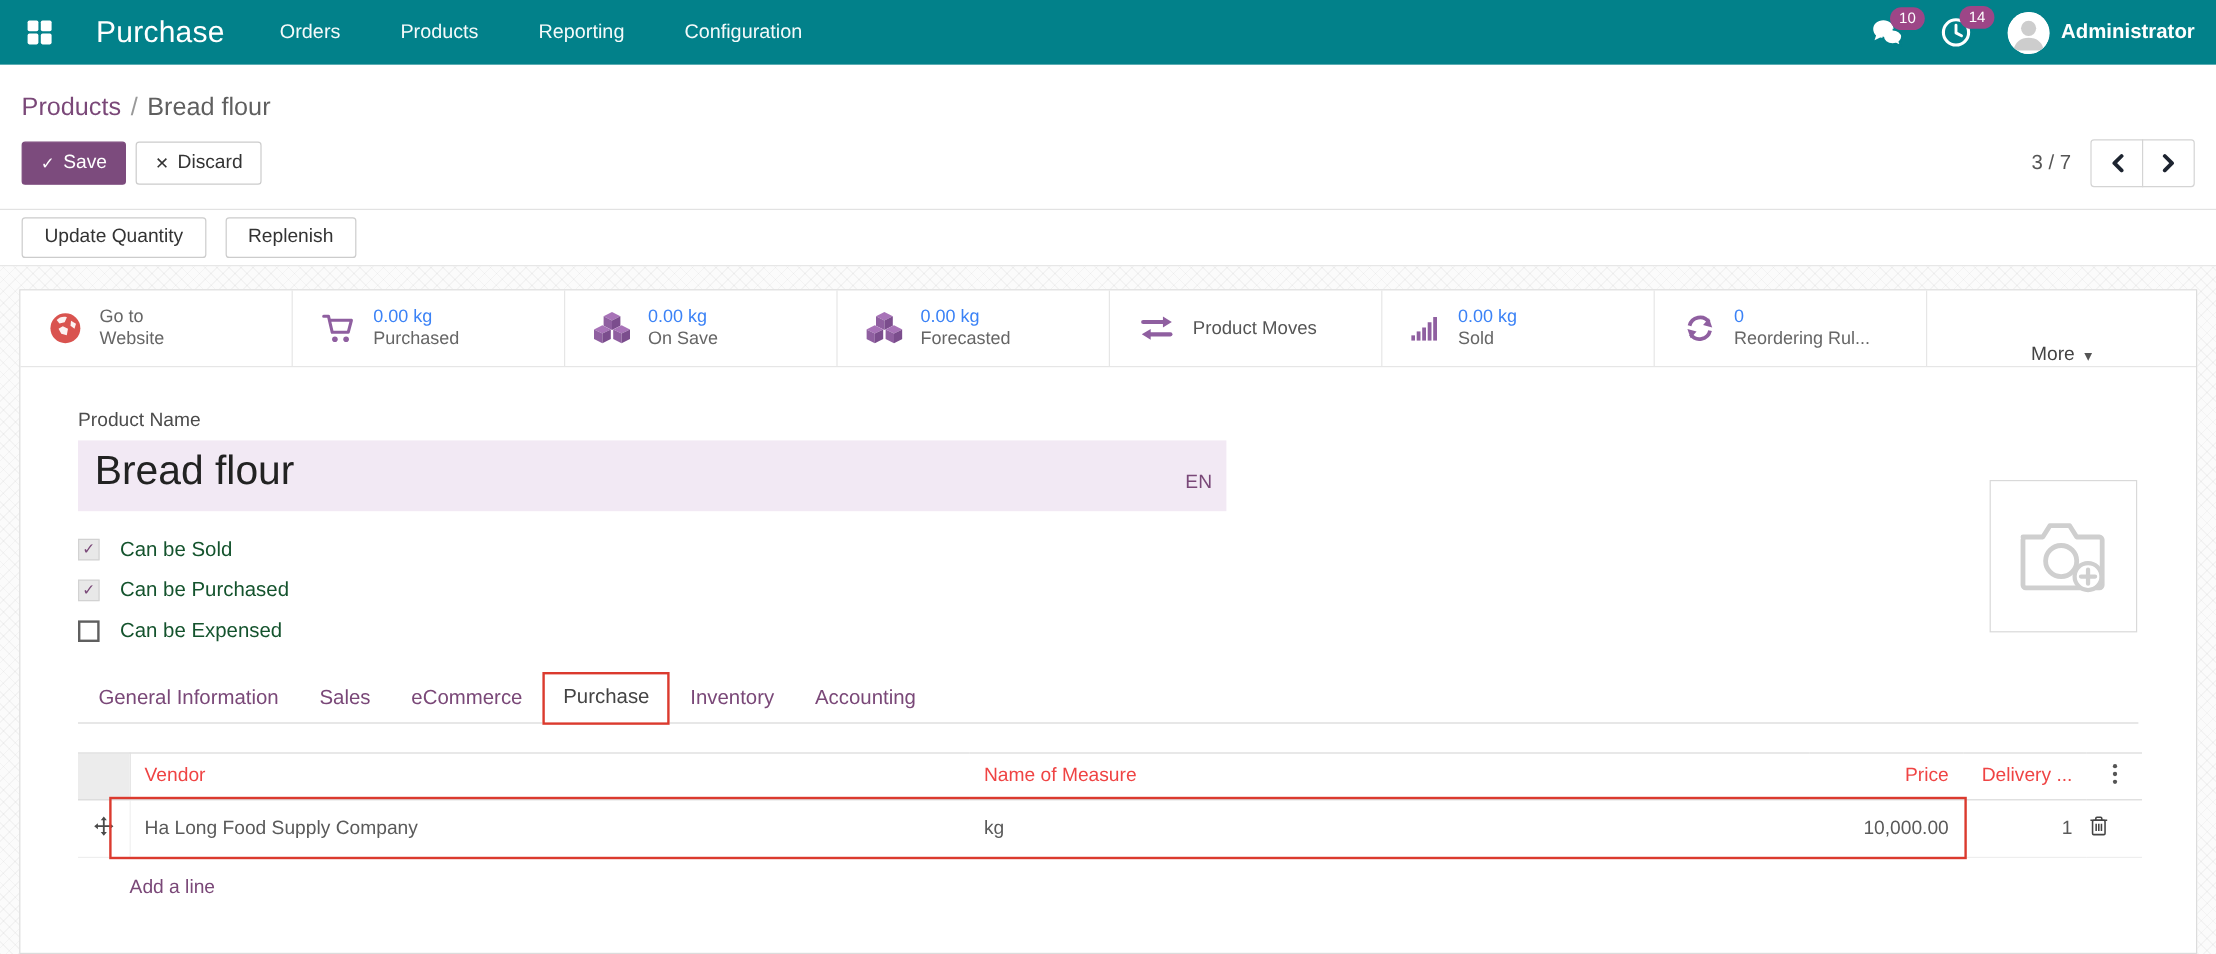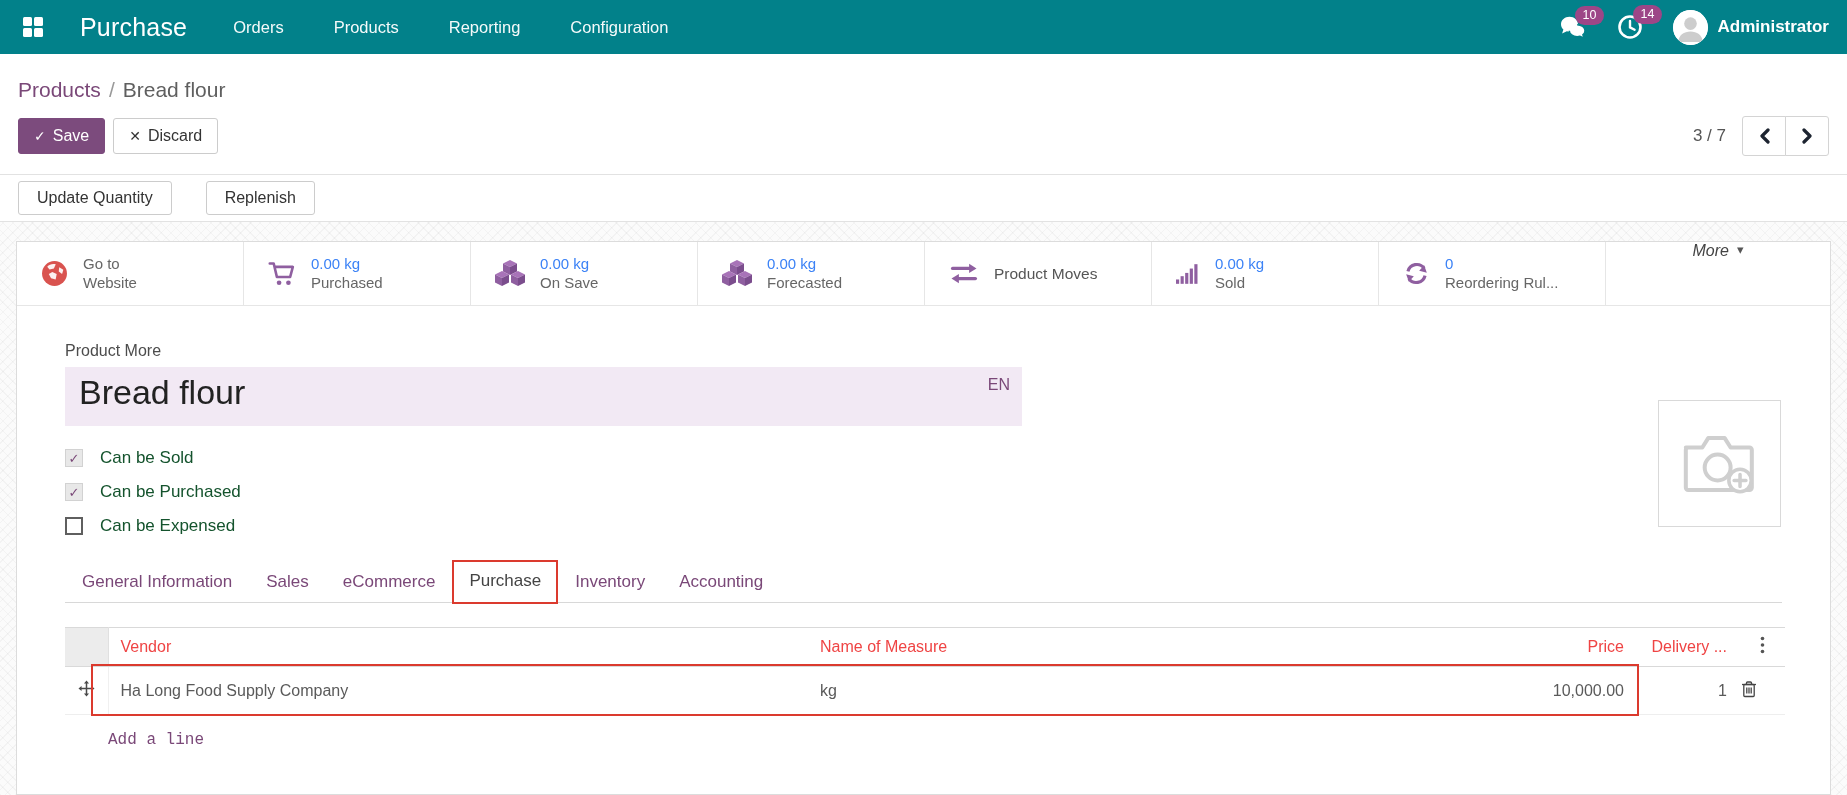--- a/index.html
+++ b/index.html
@@ -40,55 +40,55 @@
   .btn-default { border-color:#ccc; }
   .btn + .btn { margin-left:8px; }
   .btn .gi { font-size:14px; }
   .pager { margin-left:auto; display:flex; align-items:center; }
   .pager-text { font-size:17px; color:#555; margin-right:16px; }
   .pager-btn { width:44px; height:40px; background:#fff; border:1px solid #d4d4d4; display:flex; align-items:center; justify-content:center; cursor:pointer; }
   .pager-btn.prev { border-radius:3px 0 0 3px; }
   .pager-btn.next { border-radius:0 3px 3px 0; margin-left:-1px; }
   .cp-divider { border-bottom:1px solid #e2e2e2; }
   
-  .statusbar { background:#fff; padding:6px 18px; display:flex; gap:26px; border-bottom:1px solid #e2e2e2; }
+  .statusbar { background:#fff; padding:6px 18px; display:flex; gap:8px; border-bottom:1px solid #e2e2e2; }
   .statusbar .btn { border-color:#ccc; padding:7px 18px; }
   
   .content {
     flex:1; padding:19px 16px 0;
     background-color:#fbfbfb;
     background-image:
       repeating-linear-gradient(45deg, rgba(0,0,0,.03) 0 1px, transparent 1px 7px),
       repeating-linear-gradient(-45deg, rgba(0,0,0,.03) 0 1px, transparent 1px 7px);
   }
   .sheet { background:#fff; border:1px solid #dcdcdc; height:100%; position:relative; }
   
   .stat-row { display:flex; border-bottom:1px solid #e6e6e6; height:64px; }
   .stat-btn {
     width:227px; flex:0 0 227px; border-right:1px solid #e6e6e6;
     display:flex; align-items:center; padding-left:24px; gap:15px; cursor:pointer;
   }
   .stat-text { display:flex; flex-direction:column; line-height:1.25; font-size:15px; }
   .stat-value { color:#3b82f6; font-weight:500; }
   .stat-label { color:#666; }
   .stat-single { color:#555; font-size:15.5px; }
-  .more-cell { flex:1; display:flex; align-items:flex-start; justify-content:center; cursor:pointer; font-size:16px; color:#444; gap:8px;font-style:italic; }
+  .more-cell { flex:1; display:flex; align-items:flex-end; justify-content:center; cursor:pointer; font-size:16px; color:#444; gap:8px; }
   .caret { color:#555; font-size:13px; }
   
   .form-body { padding:36px 48px 0; position:relative; }
   .image-box {
     position:absolute; top:94px; right:49px; width:123px; height:127px;
     border:1px solid #d9d9d9; display:flex; align-items:center; justify-content:center; cursor:pointer; background:#fff;
   }
   .field-label { font-size:16px; color:#4c4c4c; }
   .name-line { position:relative; width:957px; margin-top:7px; }
   .name-highlight {
     background:#f2e9f4; padding:6px 14px 10px; font-size:34px; color:#222; cursor:text; min-height:59px;
   }
-  .lang-badge { position:absolute; top:9px; right:12px; font-size:16px; color:#7a4878; cursor:pointer; }
+  .lang-badge { position:absolute; top:27px; right:12px; font-size:16px; color:#7a4878; cursor:pointer; }
   .checkbox-list { margin-top:22px; }
   .cb-row { display:flex; align-items:center; gap:17px; margin-bottom:14px; }
   .cb { width:18px; height:18px; display:flex; align-items:center; justify-content:center; cursor:pointer; flex:0 0 18px; }
   .cb.checked { background:#e8e8e8; border:1px solid #d2d2d2; color:#7a4878; font-size:13px; font-weight:bold; }
   .cb.unchecked { background:#fff; border:2px solid #5f5f5f; color:transparent; }
   .cb-label { font-size:17px; color:#14532d; cursor:pointer; }
   
   .tabs { display:flex; border-bottom:1px solid #d8d8d8; margin-top:24px; align-items:flex-end; }
   .tab { padding:10px 17px; font-size:17px; color:#7a4878; cursor:pointer; margin-bottom:0; }
   .tab.active {
@@ -107,21 +107,21 @@
   thead th.handle-col { background:#ececec; border-right:1px solid #e0e0e0; }
   thead th.num, tbody td.num { text-align:right; }
   thead th.kebab-col { text-align:center; padding:0; }
   tbody td { height:48px; font-size:16px; color:#5a5a5a; padding:0 12px; border-bottom:1px solid #eee; background:#fff; }
   tbody td.handle-cell { text-align:center; padding:0; cursor:grab; border-right:1px solid #f0f0f0; }
   tbody td.trash-cell { padding:0 0 0 2px; cursor:pointer; }
   .row-annotation {
     position:absolute; left:26px; top:37px; width:1548px; height:52px;
     border:2px solid #db3a2e; pointer-events:none; z-index:3;
   }
-  .add-line { padding:16px 0 0 43px;font-family:Liberation Mono, monospace; }
+  .add-line { padding:16px 0 0 43px; }
   .add-line span { color:#7a4878; font-size:16px; cursor:pointer; }
   .icon { display:inline-flex; }
 </style>
 </head>
 <body>
 
 <svg width="0" height="0" style="position:absolute">
   <defs>
     <g id="cube">
       <polygon points="7,0 14,3.5 7,7 0,3.5" fill="#a873b8"></polygon>
@@ -333,21 +333,21 @@
             <g fill="none" stroke="#cfcfcf" stroke-width="3.4" stroke-linejoin="round">
               <path d="M3 14h14l5-8h14l5 8h16a2 2 0 0 1 2 2v32a2 2 0 0 1-2 2H5a2 2 0 0 1-2-2V16a2 2 0 0 1 2-2z"></path>
               <circle cx="30" cy="31" r="11"></circle>
             </g>
             <circle cx="49" cy="42" r="9.5" fill="#fff" stroke="#cfcfcf" stroke-width="3"></circle>
             <path d="M49 37v10M44 42h10" stroke="#cfcfcf" stroke-width="3" stroke-linecap="round"></path>
           </svg>
         </span>
       </div>
 
-      <div class="field-label">Product More</div>
+      <div class="field-label">Product Name</div>
       <div class="name-line">
         <div class="name-highlight">Bread flour</div>
         <span class="lang-badge">EN</span>
       </div>
 
       <div class="checkbox-list">
         <div class="cb-row">
           <span class="cb checked">
               <span>✓</span>
             </span>

